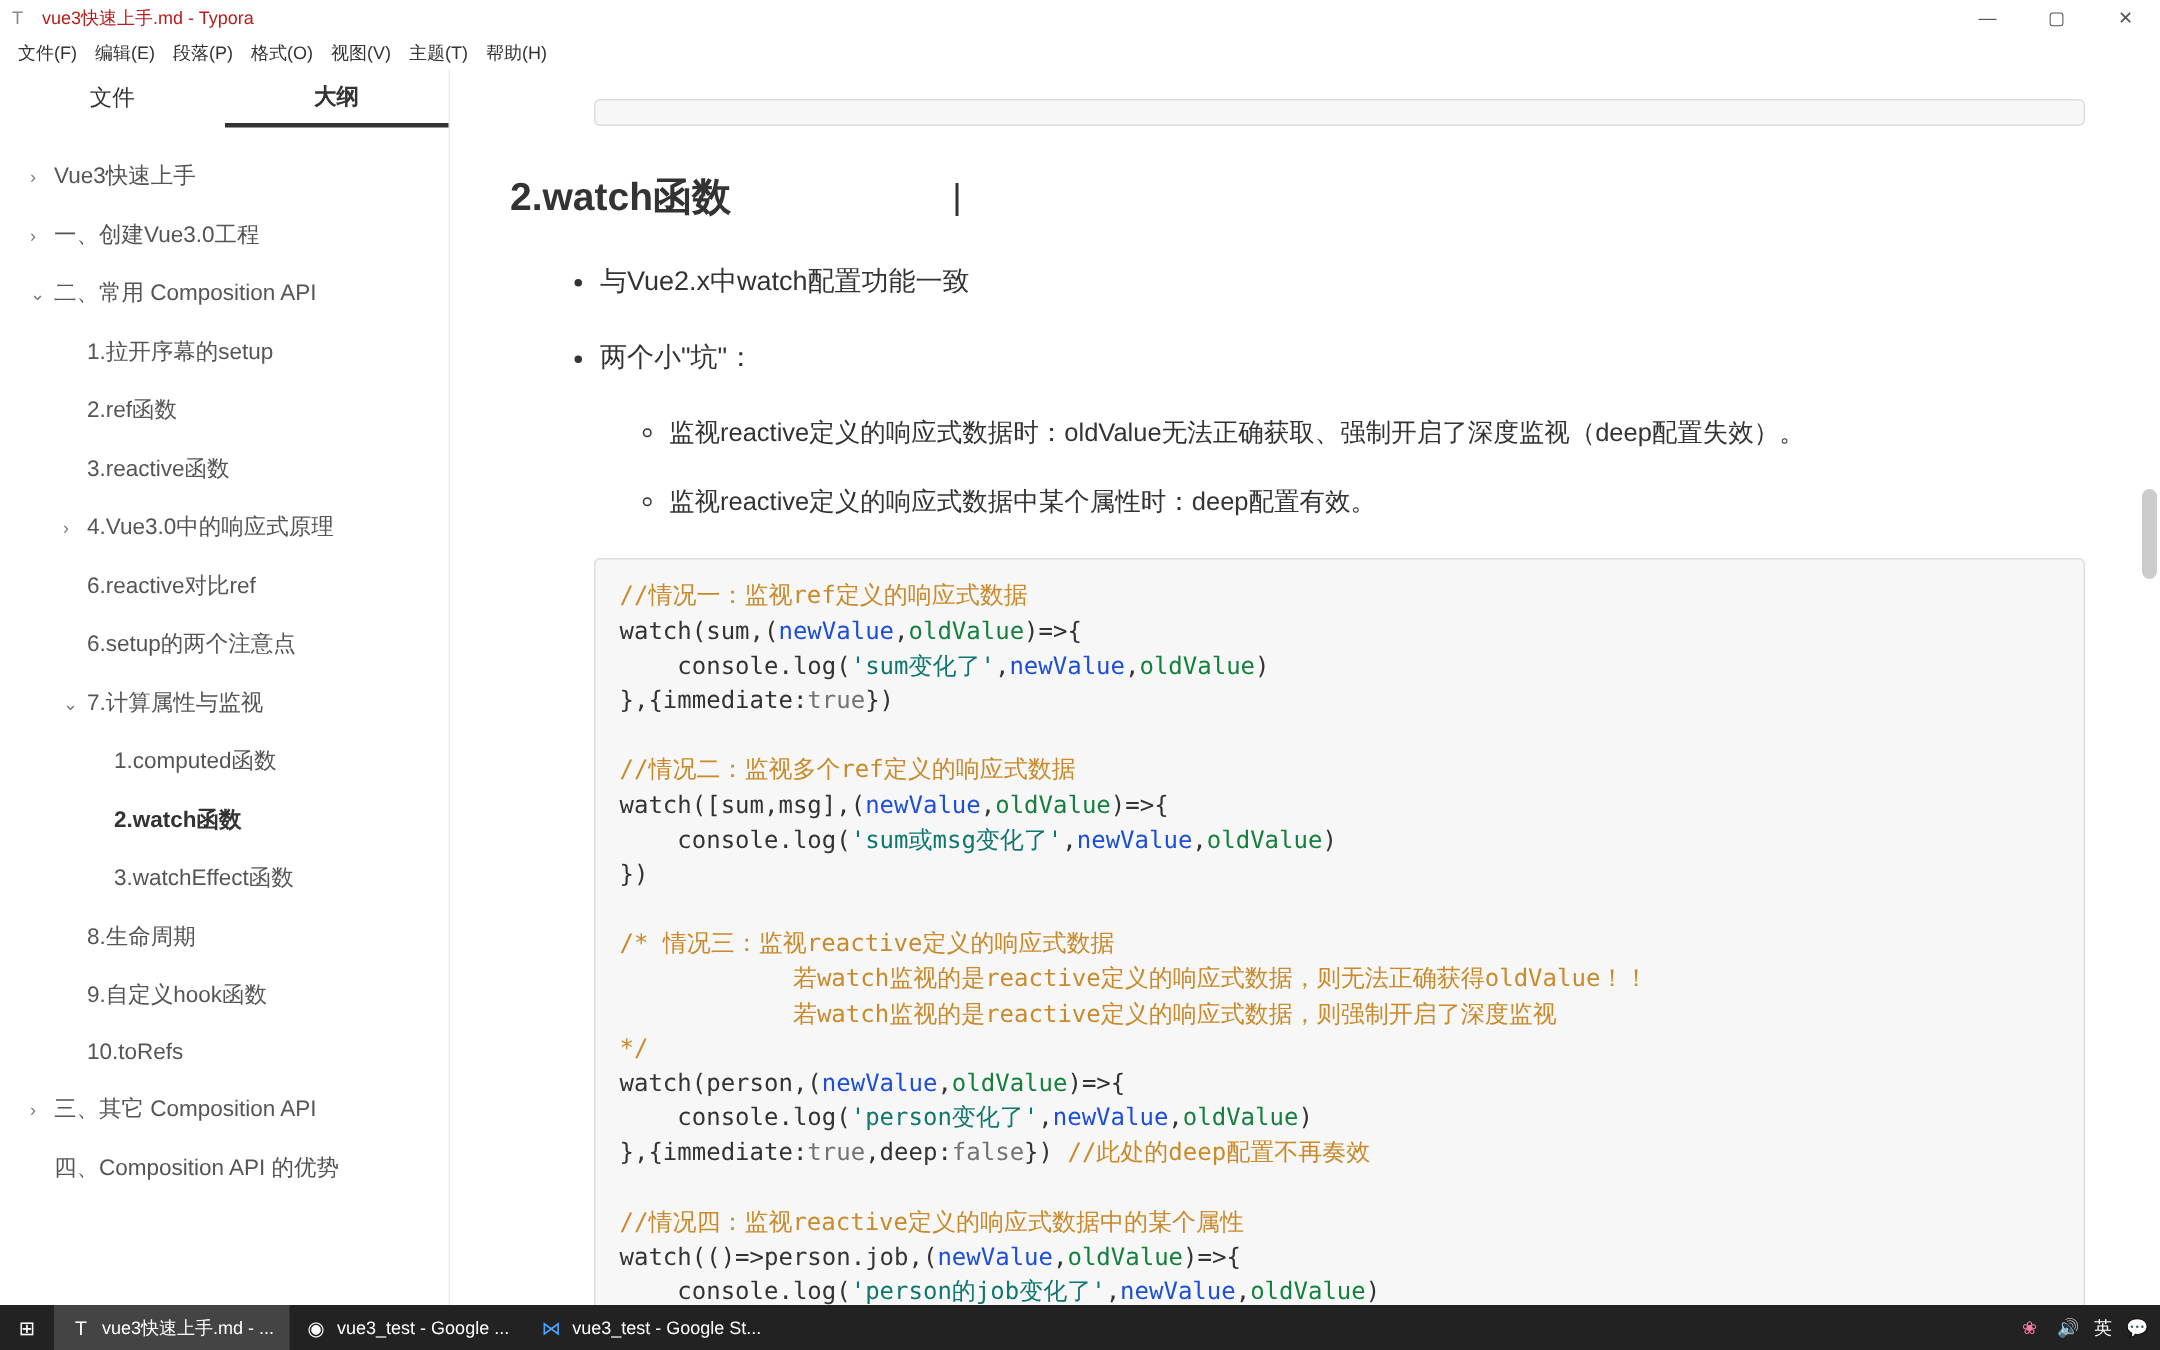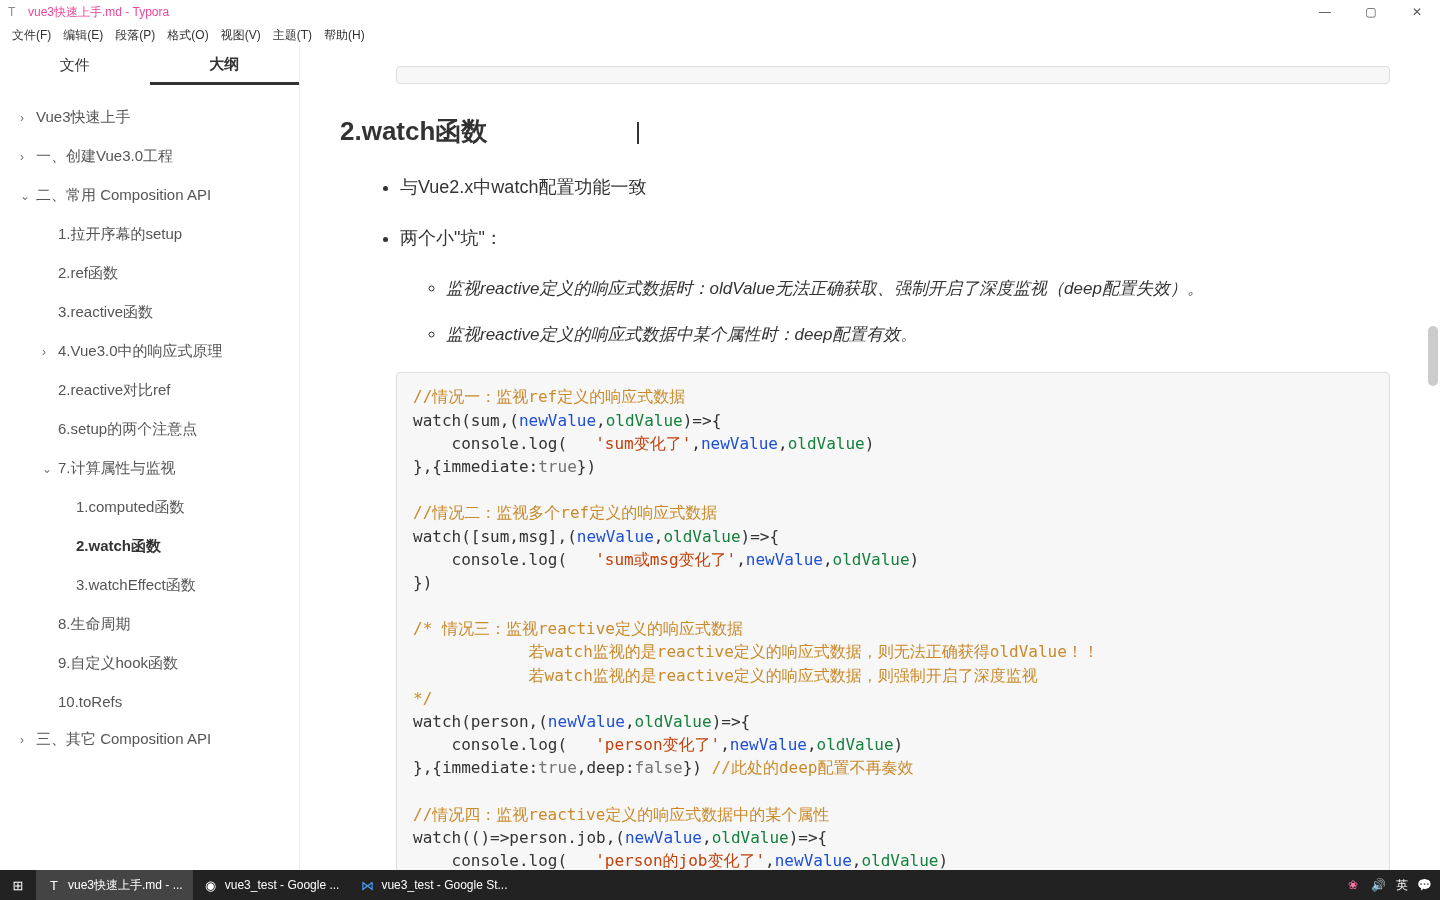--- a/index.html
+++ b/index.html
@@ -1,20 +1,20 @@
 <!DOCTYPE html>
 <html><head>
 <meta charset="utf-8">
 <style>
 * { margin:0; padding:0; box-sizing:border-box; }
 body { font-family:"Microsoft YaHei","PingFang SC",Arial,sans-serif; font-size:14px; color:#333; background:#fff; overflow:hidden; width:1440px; height:900px; }
 
 .title-bar { height:24px; display:flex; align-items:center; padding:0 8px; background:#fff; position:relative; }
 .title-bar-icon { width:14px; height:14px; margin-right:6px; color:#888; font-size:12px; display:flex; align-items:center; }
-.title-bar-text { color:#ec4899; font-size:12px; }
+.title-bar-text { color:#b91c1c; font-size:12px; }
 .win-controls { position:absolute; right:0; top:0; display:flex; height:24px; }
 .win-btn { width:46px; display:flex; align-items:center; justify-content:center; color:#555; font-size:12px; }
 
 .menu-bar { height:22px; display:flex; align-items:center; padding:0 6px; }
 .menu-item { padding:0 6px; font-size:12px; color:#333; }
 
 .main { display:flex; height:calc(900px - 24px - 22px - 30px); }
 
 .sidebar { width:300px; border-right:1px solid #eee; display:flex; flex-direction:column; }
 .side-tabs { display:flex; height:40px; border-bottom:1px solid transparent; }
@@ -28,28 +28,28 @@
 .indent-2 { padding-left:48px; }
 
 .content { flex:1; overflow-y:auto; padding:20px 50px 20px 40px; position:relative; }
 .fake-code-top { border:1px solid #ddd; border-radius:4px; background:#f7f7f7; height:18px; margin-bottom:30px; margin-left:56px; }
 
 h2.sec { font-size:26px; font-weight:bold; margin:18px 0 24px 0; }
 .cursor-bar { display:inline-block; width:2px; height:22px; background:#333; vertical-align:middle; margin-left:150px; }
 
 ul.bullets { list-style:disc; padding-left:60px; }
 ul.bullets>li { font-size:18px; margin-bottom:22px; line-height:1.6; }
-ul.sub { list-style:circle; padding-left:46px;font-style:italic; }
+ul.sub { list-style:circle; padding-left:46px; }
 ul.sub>li { font-size:17px; margin-bottom:18px; line-height:1.7; }
 
 .code-block { background:#f7f7f7; border:1px solid #ddd; border-radius:4px; padding:12px 16px; margin-left:56px; font-family:Consolas,Monaco,monospace; font-size:16px; line-height:1.45; white-space:pre; overflow:hidden; }
 .tok-cmt { color:#c98a2b; }
 .tok-var1 { color:#1d4ed8; }
 .tok-var2 { color:#15803d; }
-.tok-str { color:#c2410c;margin-left:28px; }
+.tok-str { color:#0f766e; }
 .tok-blue { color:#737373; }
 
 .vscroll { position:absolute; right:2px; top:280px; width:10px; height:60px; background:#ccc; border-radius:5px; }
 
 .taskbar { height:30px; background:#222; display:flex; align-items:center; color:#fff; font-size:12px; position:relative; }
 .tb-btn { height:30px; padding:0 10px; display:flex; align-items:center; gap:6px; }
 .tb-btn.active { background:#444; }
 .tb-icon { width:16px; height:16px; display:flex; align-items:center; justify-content:center; font-size:13px; }
 .tray { position:absolute; right:6px; display:flex; align-items:center; gap:8px; }
 .tray-ico { width:18px; height:18px; display:flex; align-items:center; justify-content:center; }
@@ -107,21 +107,21 @@
         <div class="tree-item indent-1">
           <span class="chev"></span>
           <span>3.reactive函数</span>
         </div>
         <div class="tree-item indent-1">
           <span class="chev">›</span>
           <span>4.Vue3.0中的响应式原理</span>
         </div>
         <div class="tree-item indent-1">
           <span class="chev"></span>
-          <span>2.reactive对比ref</span>
+          <span>6.reactive对比ref</span>
         </div>
         <div class="tree-item indent-1">
           <span class="chev"></span>
           <span>6.setup的两个注意点</span>
         </div>
         <div class="tree-item indent-1">
           <span class="chev">⌄</span>
           <span>7.计算属性与监视</span>
         </div>
         <div class="tree-item indent-2">
@@ -144,20 +144,24 @@
           <span class="chev"></span>
           <span>9.自定义hook函数</span>
         </div>
         <div class="tree-item indent-1">
           <span class="chev"></span>
           <span>10.toRefs</span>
         </div>
         <div class="tree-item">
           <span class="chev">›</span>
           <span>三、其它 Composition API</span>
+        </div>
+        <div class="tree-item">
+          <span class="chev"></span>
+          <span>四、Composition API 的优势</span>
         </div>
       </div>
   </div>
 
   <div class="content">
     <div class="fake-code-top"></div>
     <h2 class="sec"><span>2.watch函数</span><span class="cursor-bar"></span></h2>
     <ul class="bullets">
       <li>与Vue2.x中watch配置功能一致</li>
       <li>

